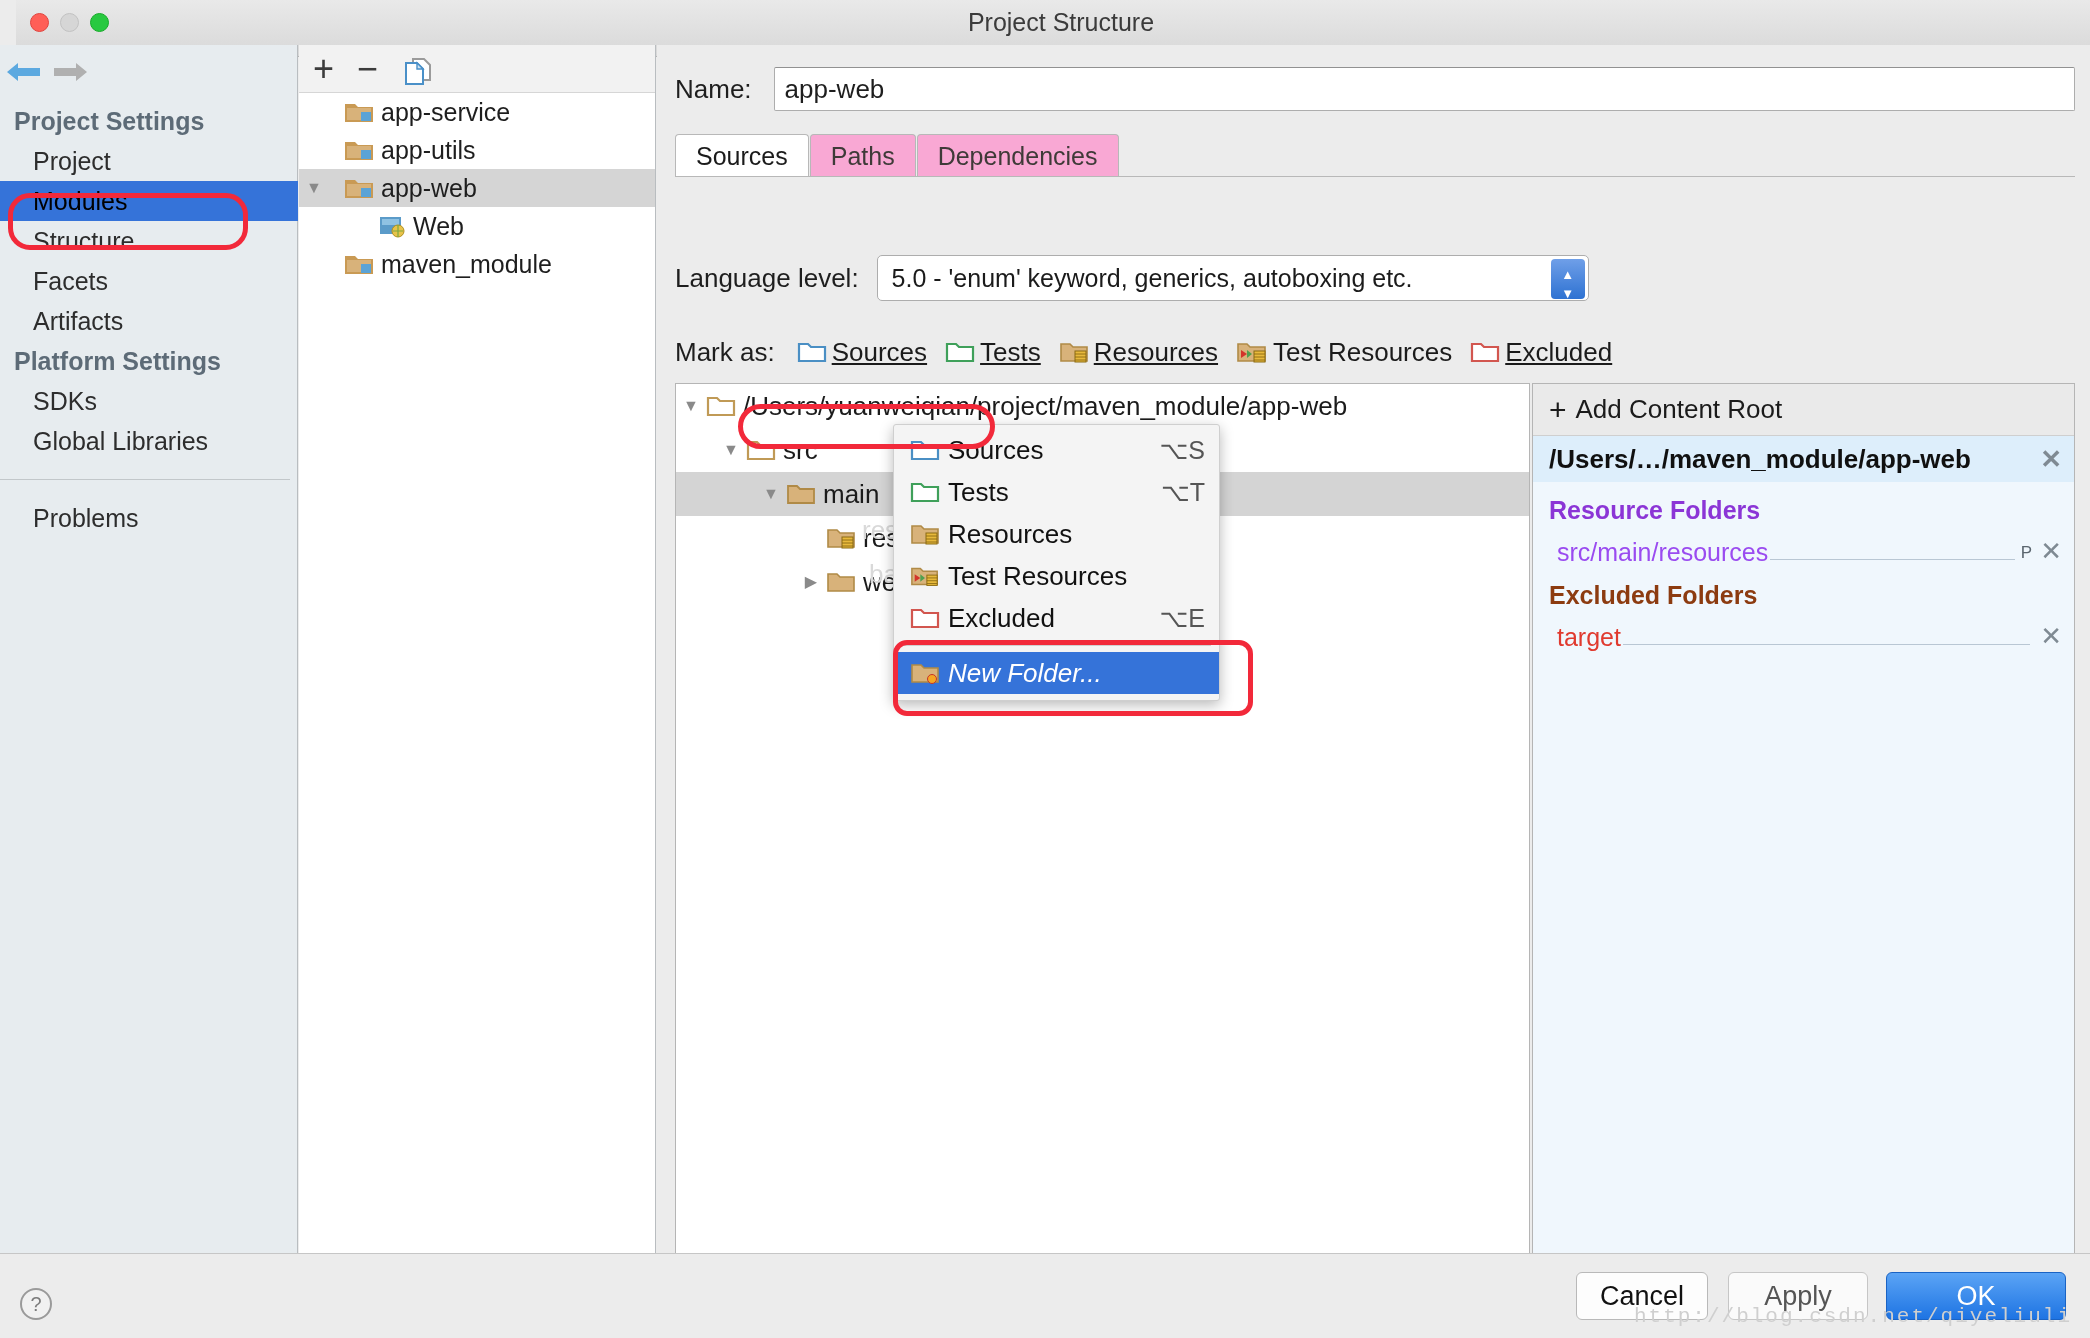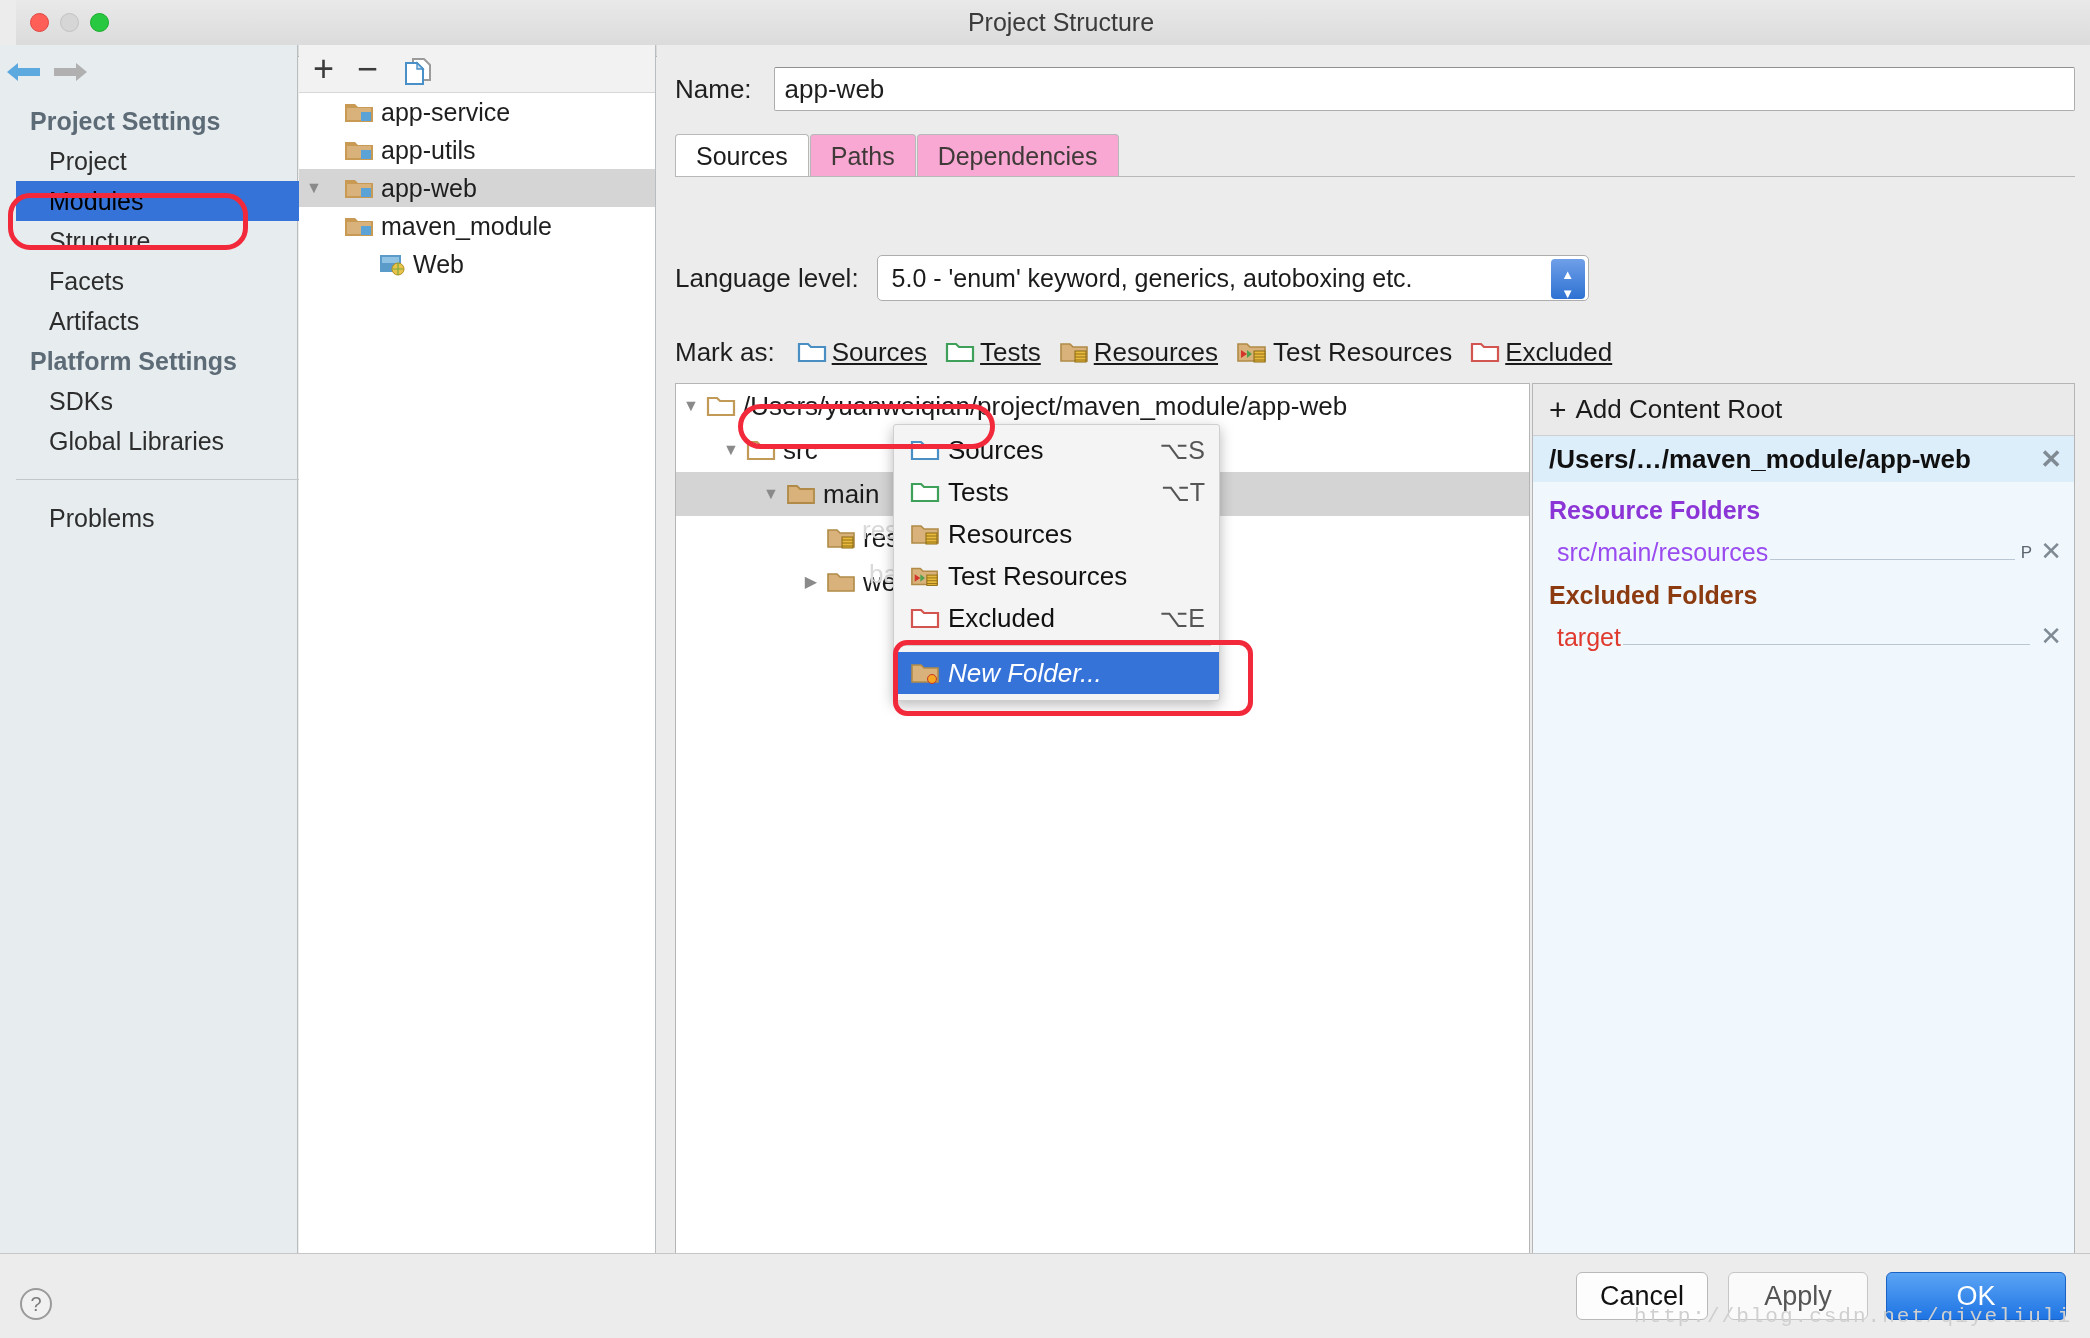--- a/index.html
+++ b/index.html
@@ -279,21 +279,21 @@
   <div class="sidebar">
     <div class="navbtns">
       <svg class="arrow-ic back" viewBox="0 0 42 30">
         <path d="M3 15 L14 6 L14 11 L36 11 L36 19 L14 19 L14 24 Z" fill="#5ca9e0"></path>
       </svg>
       <svg class="arrow-ic fwd" viewBox="0 0 42 30">
         <path d="M39 15 L28 6 L28 11 L6 11 L6 19 L28 19 L28 24 Z" fill="#b0b0b0"></path>
       </svg>
     </div>
 
-    <div style="position:absolute; left:16px; top:56px; width:298px;">
+    <div style="position:absolute; left:0; top:56px; width:298px;">
 
       <div class="sec-title">Project Settings</div>
       <div class="nav-item">Project</div>
       <div class="nav-item selected">Modules</div>
       <div class="nav-item">Structure</div>
       <div class="nav-item">Facets</div>
       <div class="nav-item">Artifacts</div>
 
       <div class="sec-title">Platform Settings</div>
       <div class="nav-item">SDKs</div>
@@ -344,39 +344,39 @@
         <svg width="32" height="26" viewBox="0 0 32 26" style="margin-right:6px;flex:none">
           <path d="M2 5 h10 l3 3 h15 v15 h-28 z" fill="#c99a54"></path>
           <path d="M4 9 h24 v12 h-24 z" fill="#d8b27a"></path>
           <rect x="18" y="13" width="10" height="9" fill="#5ba3d6"></rect>
         </svg>
         <span>app-web</span>
       </div>
 
       <div class="mod-row">
         <span class="tw twisty"></span>
-        <span class="mod-indent" style="width:14px"></span>
-        <svg width="32" height="26" viewBox="0 0 32 26" style="margin-right:6px;flex:none">
-          <path d="M2 5 h10 l3 3 h15 v15 h-28 z" fill="#c99a54"></path>
-          <path d="M4 9 h24 v12 h-24 z" fill="#d8b27a"></path>
-          <rect x="18" y="13" width="10" height="9" fill="#5ba3d6"></rect>
-        </svg>
-        <span>maven_module</span>
-      </div>
-
-      <div class="mod-row">
-        <span class="tw twisty"></span>
         <span class="mod-indent" style="width:48px"></span>
         <svg width="30" height="26" viewBox="0 0 30 26" style="margin-right:6px;flex:none">
           <rect x="3" y="4" width="21" height="17" fill="#5b9bc9"></rect>
           <rect x="5" y="6" width="17" height="6" fill="#8fc2e3"></rect>
           <circle cx="21" cy="18" r="6" fill="#e8c34a" stroke="#b08f1e" stroke-width="1"></circle>
           <path d="M16 18 h10 M21 12 v12" stroke="#7ea93f" stroke-width="1.2" fill="none"></path>
         </svg>
         <span>Web</span>
+      </div>
+
+      <div class="mod-row">
+        <span class="tw twisty"></span>
+        <span class="mod-indent" style="width:14px"></span>
+        <svg width="32" height="26" viewBox="0 0 32 26" style="margin-right:6px;flex:none">
+          <path d="M2 5 h10 l3 3 h15 v15 h-28 z" fill="#c99a54"></path>
+          <path d="M4 9 h24 v12 h-24 z" fill="#d8b27a"></path>
+          <rect x="18" y="13" width="10" height="9" fill="#5ba3d6"></rect>
+        </svg>
+        <span>maven_module</span>
       </div>
     </div>
   </div>
 
   <div class="content">
 
     <div class="name-row">
       <span class="name-label">Name:</span>
       <input class="name-input" type="text" value="app-web" style="">
     </div>

